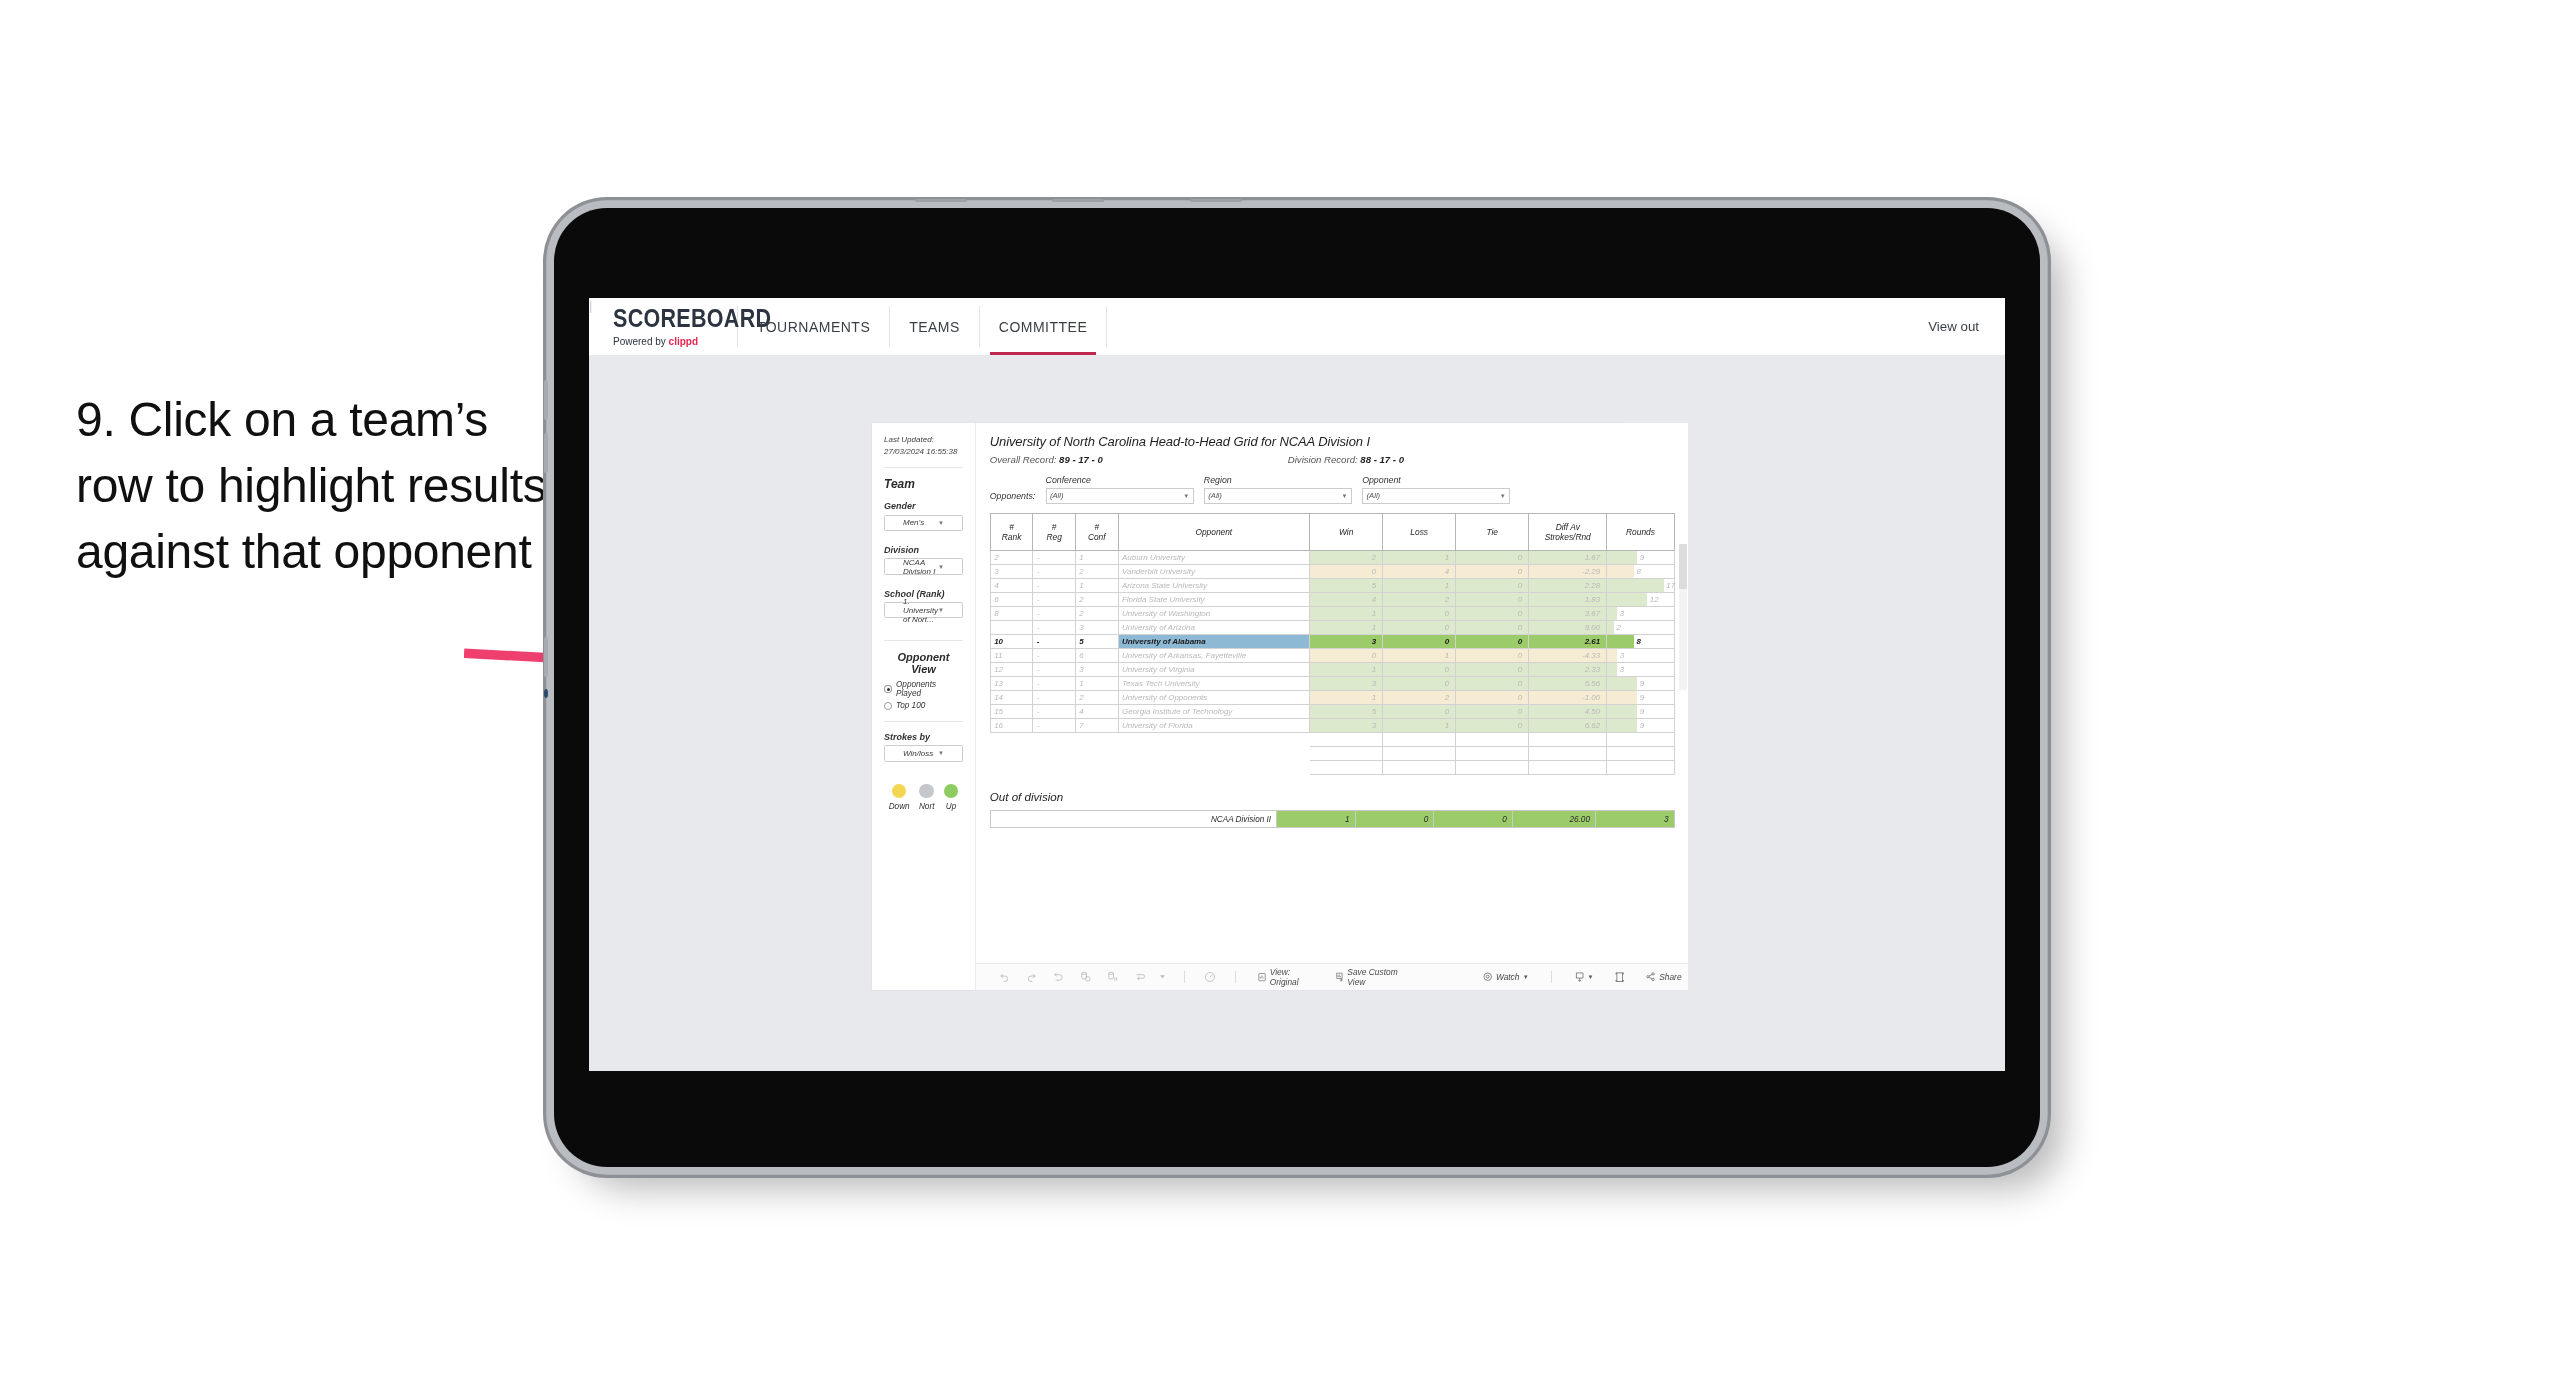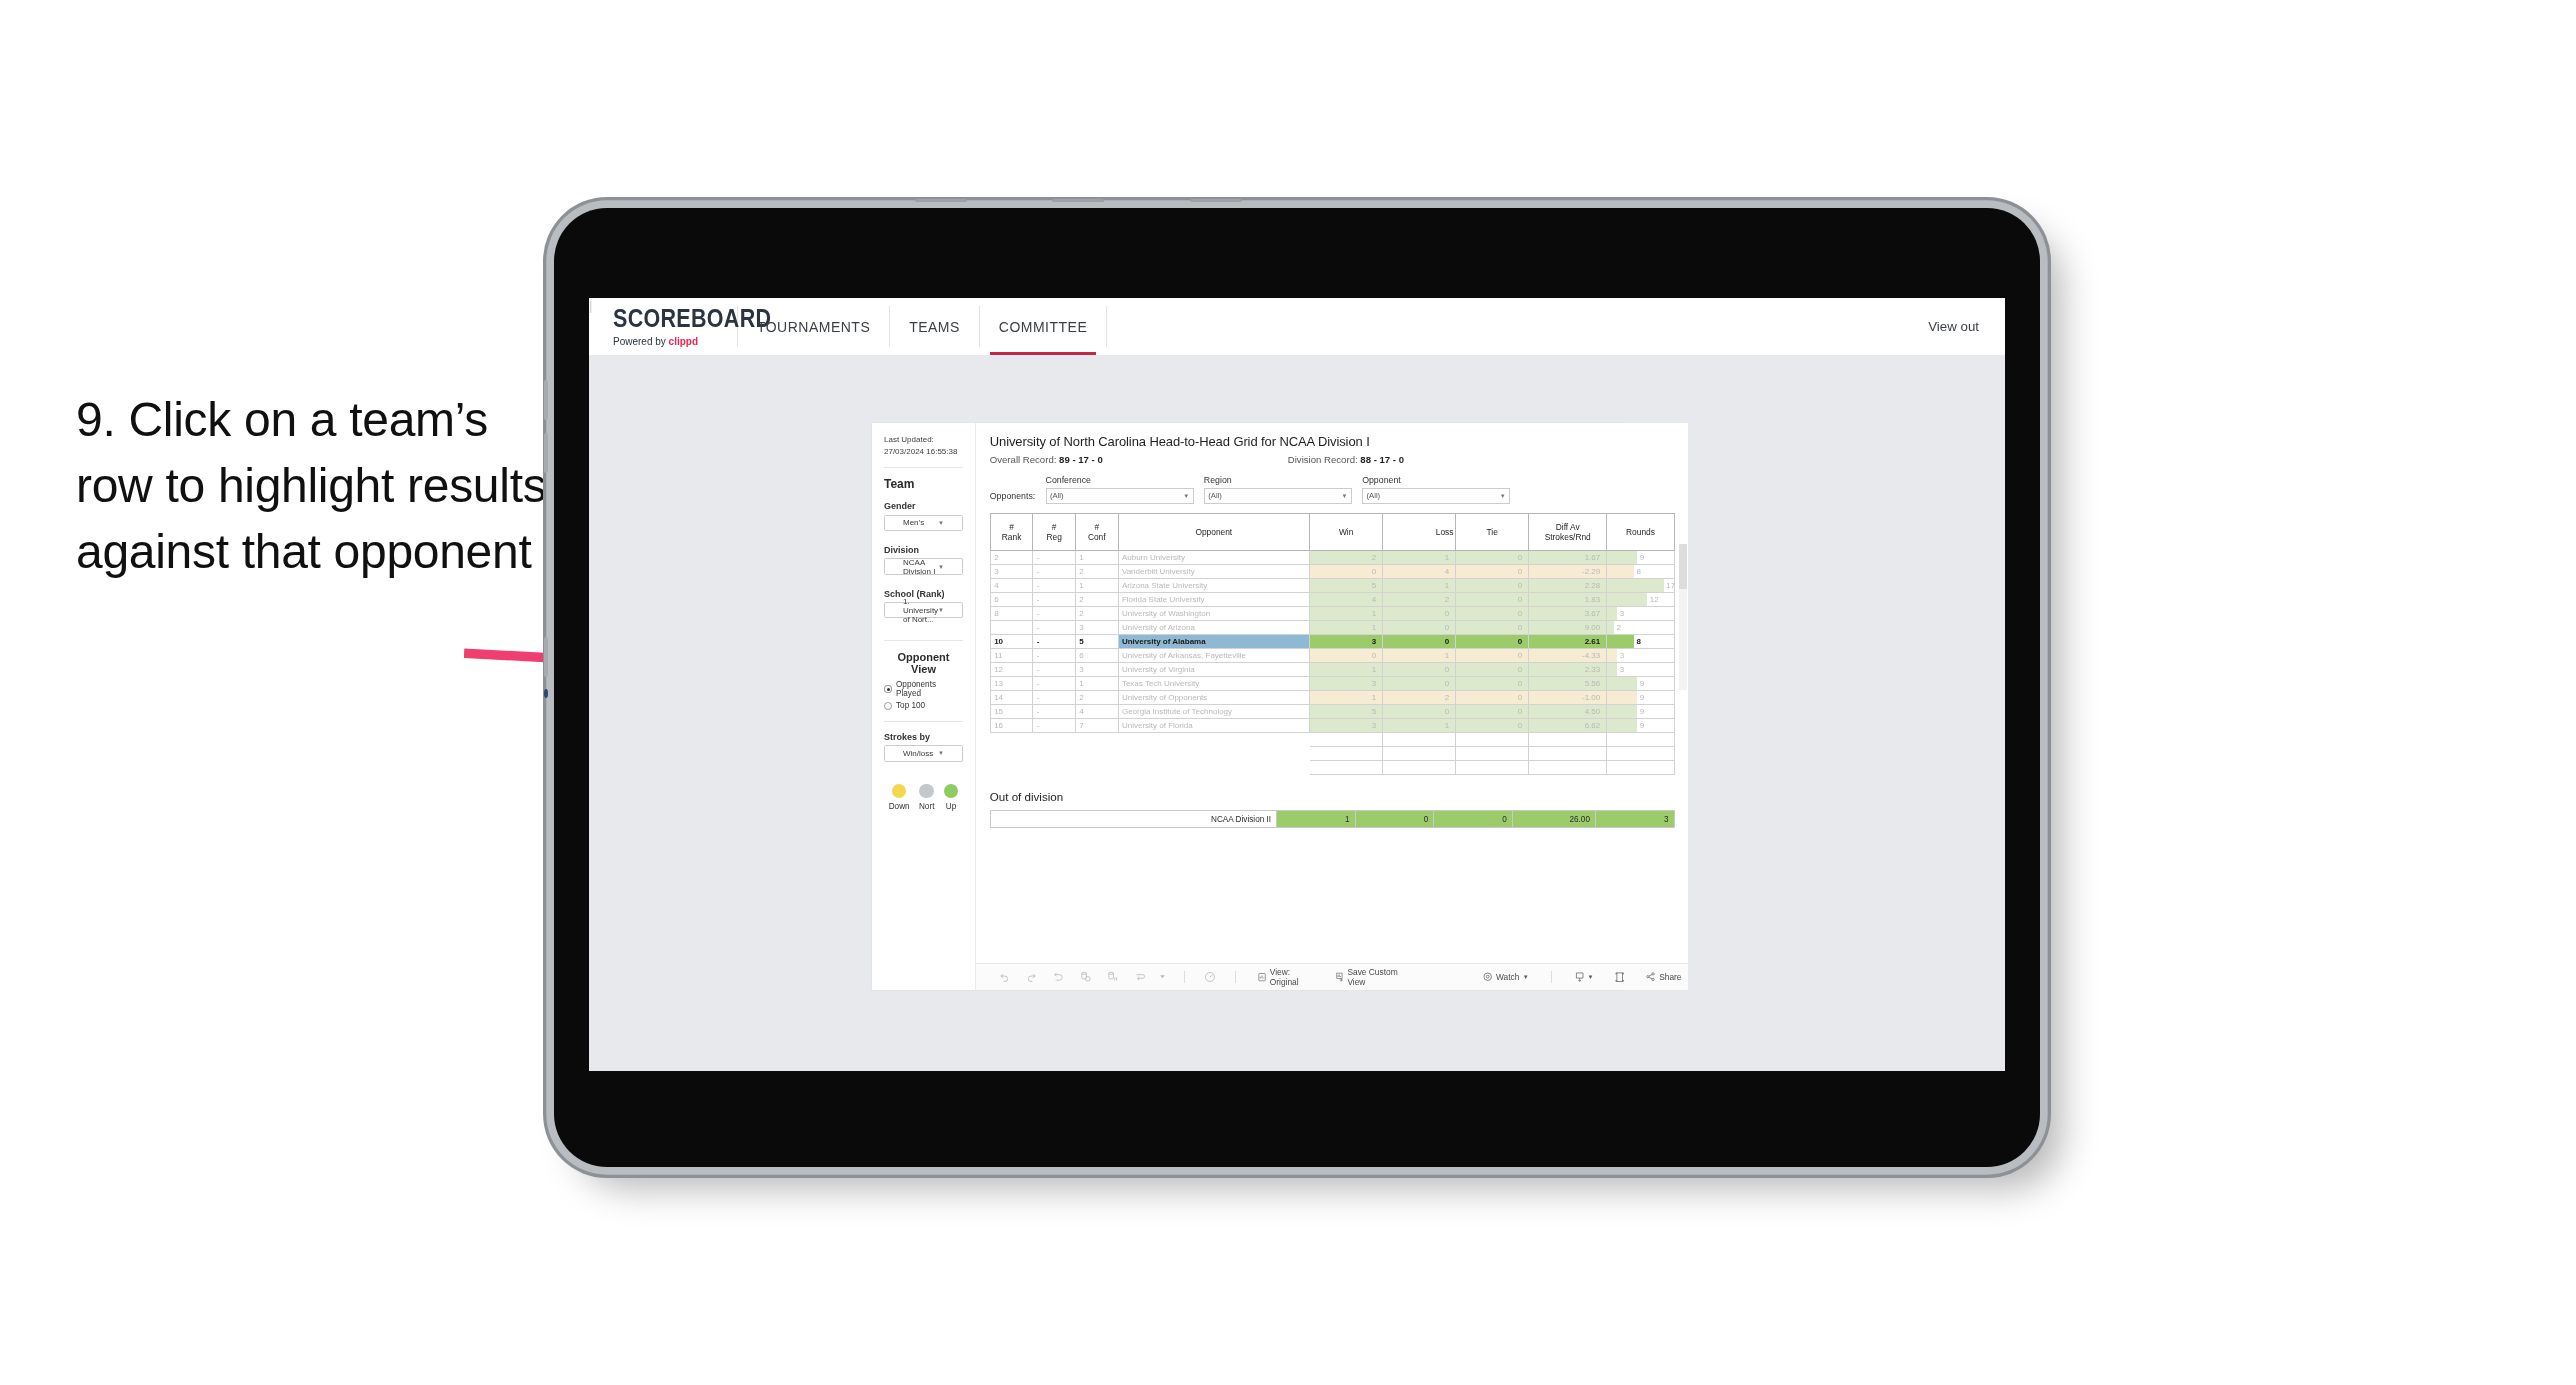--- a/index.html
+++ b/index.html
@@ -55,21 +55,21 @@
   
   #subnav{
     height:33px;background:#fafafa;border-top:0.9px solid #e6e6e6;border-bottom:0.9px solid #dcdcdc;
     display:flex;align-items:center;padding-left:24px;gap:34px;
   }
   .subnav-item{font-size:12.5px;color:#3a3f45;letter-spacing:0.4px;cursor:pointer;}
   .subnav-item.active{color:#e8436b;}
 
   
   #viz-wrap{position:absolute;left:283px;top:125px;width:750px;height:567px;display:flex;
-    background:#4c1d95;box-shadow:0 0 0 0.9px #e2e4e7;}
+    background:#4c1d95;box-shadow:0 0 0 0.9px #e2e4e7;font-style:italic;}
 
   
   #filters{width:142px;background:#fff;border-right:0.9px solid #ececec;padding:11px 12px 0 12px;box-sizing:border-box;
     font-size:8.6px;color:#333;position:relative;}
   #last-updated{font-size:8px;color:#404040;line-height:1.45;}
   .hr{height:0.9px;background:#e6e6e6;margin:9.4px 0;}
   .sec-title{font-size:12px;font-weight:bold;color:#2c2c2c;margin:1.7px 0 10.3px 0;}
   .fld-label{font-size:9px;font-weight:bold;color:#333;margin-bottom:3.4px;}
   .select{
     height:14.6px;border:0.9px solid #ccc;background:#fff;border-radius:1.7px;display:flex;
@@ -284,21 +284,21 @@
 
         <div id="grid">
           <table>
             <thead>
               <tr>
                 <th class="c-rank"><span>#</span><br><span>Rank</span></th>
                 <th class="c-reg"><span>#</span><br><span>Reg</span></th>
                 <th class="c-conf"><span>#</span><br><span>Conf</span></th>
                 <th class="c-opp">Opponent</th>
                 <th class="c-num" style="text-align:center;padding-right:1.7px;">Win</th>
-                <th class="c-num" style="text-align:right;padding-right:1.7px;margin-left:20px;">Loss</th>
+                <th class="c-num" style="text-align:center;padding-right:1.7px;margin-left:20px;">Loss</th>
                 <th class="c-num" style="text-align:center;padding-right:1.7px;">Tie</th>
                 <th class="c-diff" style="text-align:center;padding-right:1.7px;"><span>Diff Av</span><br><span>Strokes/Rnd</span></th>
                 <th class="c-rounds" style="text-align:center;">Rounds</th>
               </tr>
             </thead>
             <tbody id="tbody">
                 <tr class="dim">
                   <td class="c-rank">2</td>
                   <td class="c-reg">-</td>
                   <td class="c-conf">1</td>

